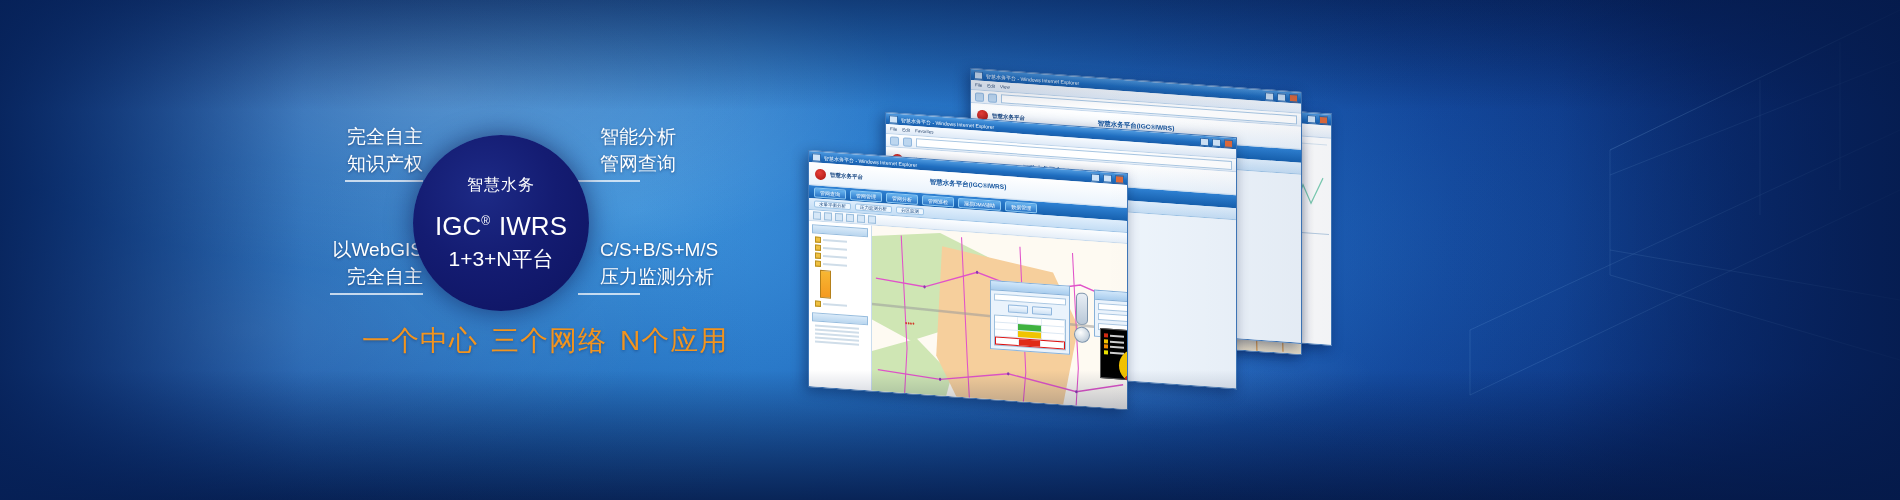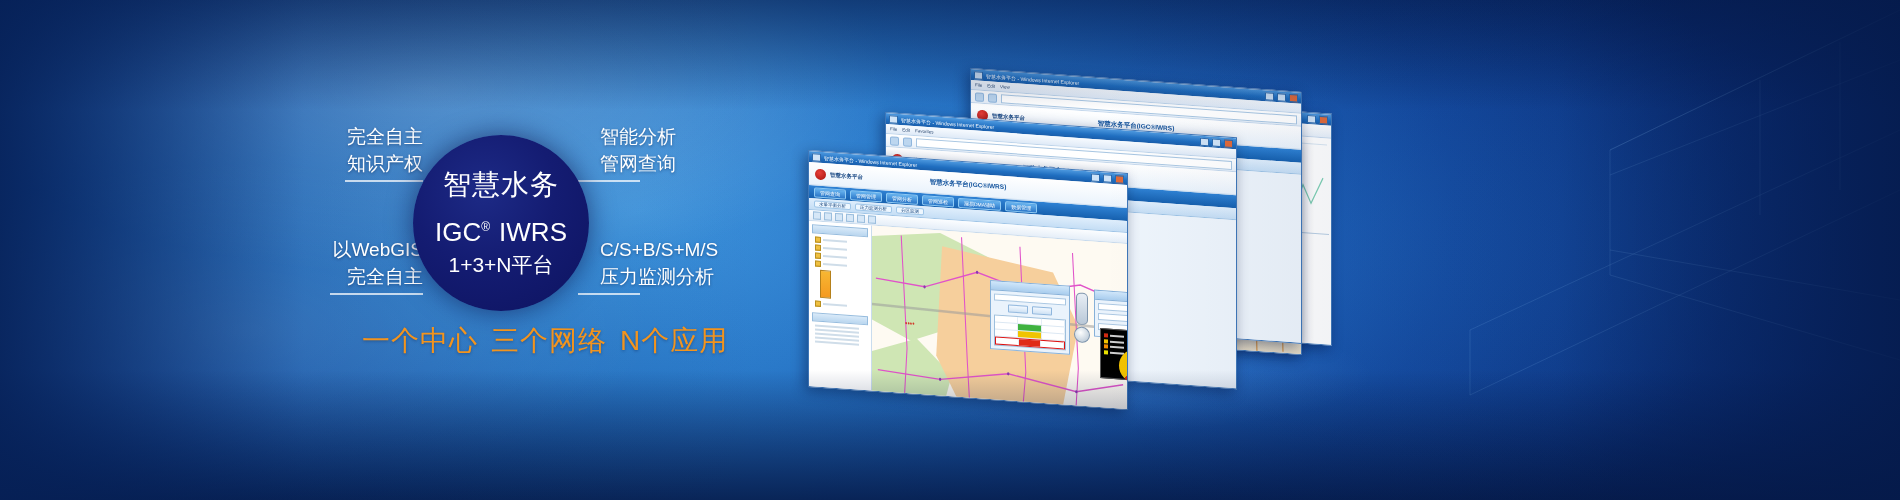--- a/index.html
+++ b/index.html
@@ -38,21 +38,21 @@
   
   .diagram{position:absolute;left:0;top:0;width:820px;height:500px;}
 
   .circle{
     position:absolute;left:413px;top:135px;width:176px;height:176px;border-radius:50%;
     background:radial-gradient(circle at 40% 32%, #1d2a86 0%, #141c72 45%, #0d1360 100%);
     box-shadow:0 0 26px rgba(5,10,60,.55);
     display:flex;flex-direction:column;align-items:center;justify-content:center;
     color:#fff;text-align:center;
   }
-  .circle .c1{font-size:28px;letter-spacing:1px;line-height:1;margin-bottom:20px;}
+  .circle .c1{font-size:16px;letter-spacing:1px;line-height:1;margin-bottom:20px;}
   .circle .c2{font-size:26px;line-height:1;margin-bottom:9px;white-space:nowrap;}
   .circle .c2 sup{font-size:12px;vertical-align:super;}
   .circle .c2 .sp{display:inline-block;width:9px;}
   .circle .c3{font-size:21px;line-height:1;}
 
   .label{
     position:absolute;color:#ffffff;font-size:19px;line-height:27px;
     text-shadow:0 1px 3px rgba(0,20,60,.45);white-space:nowrap;
   }
 

